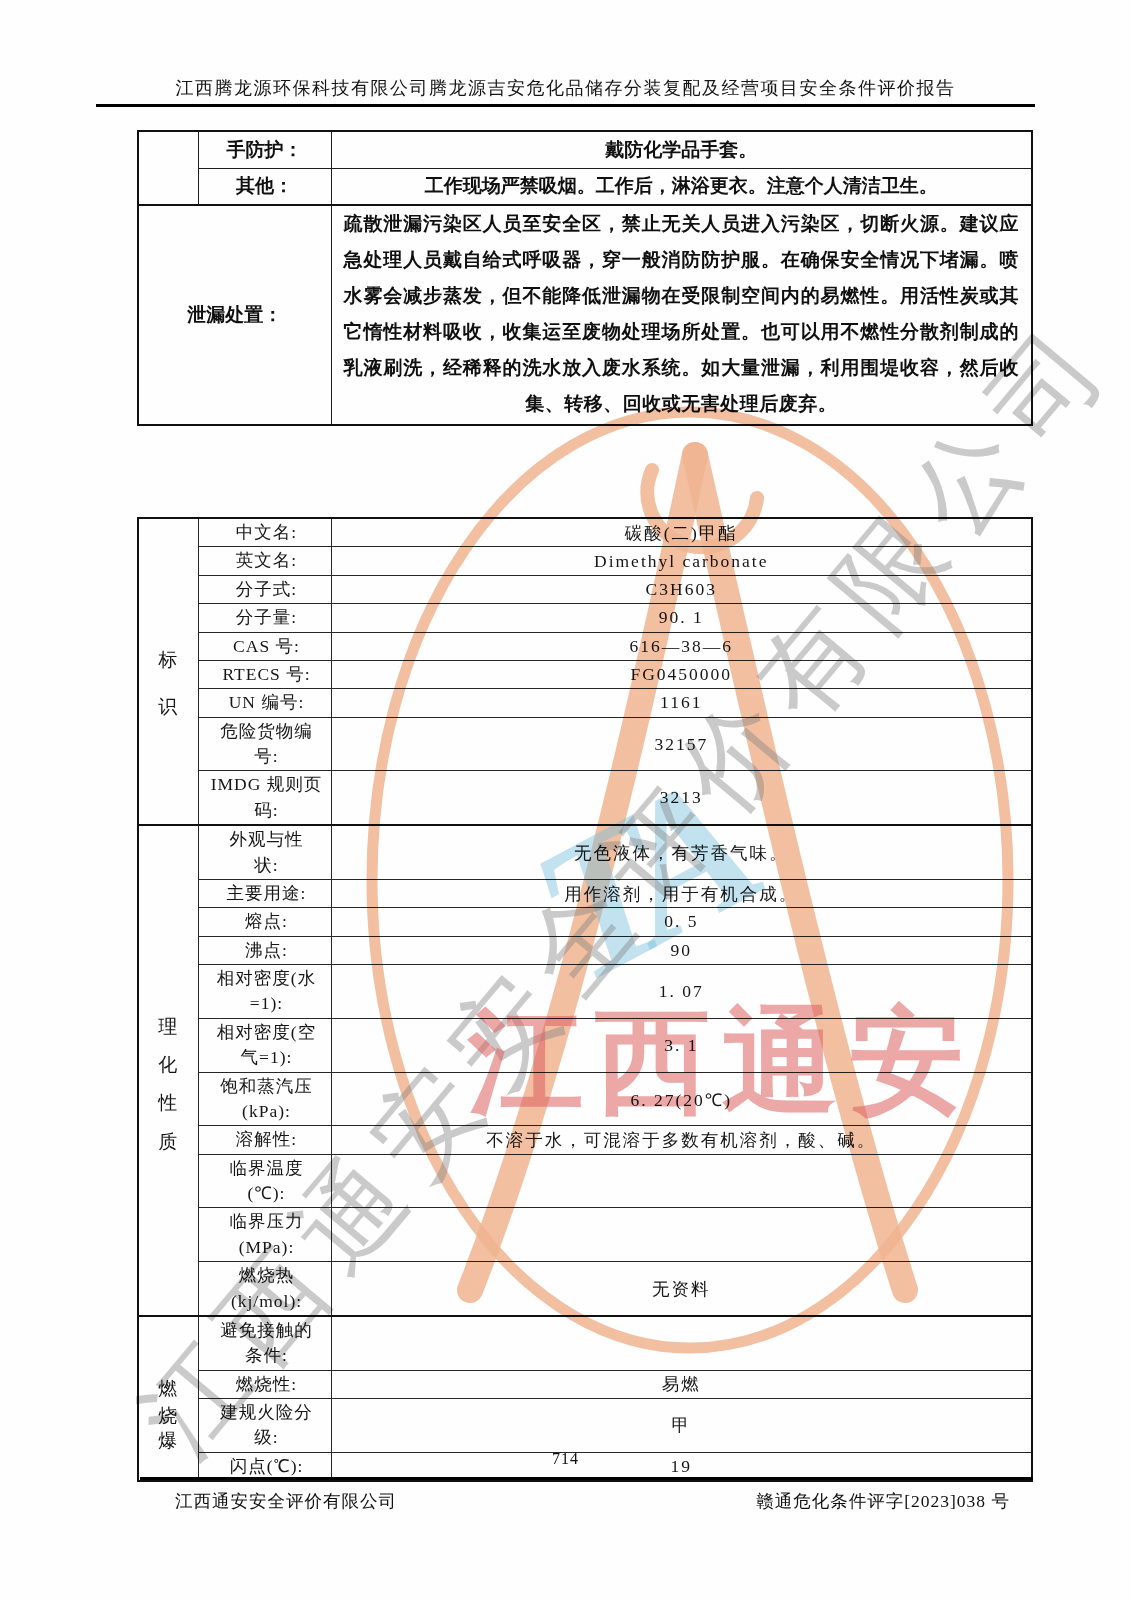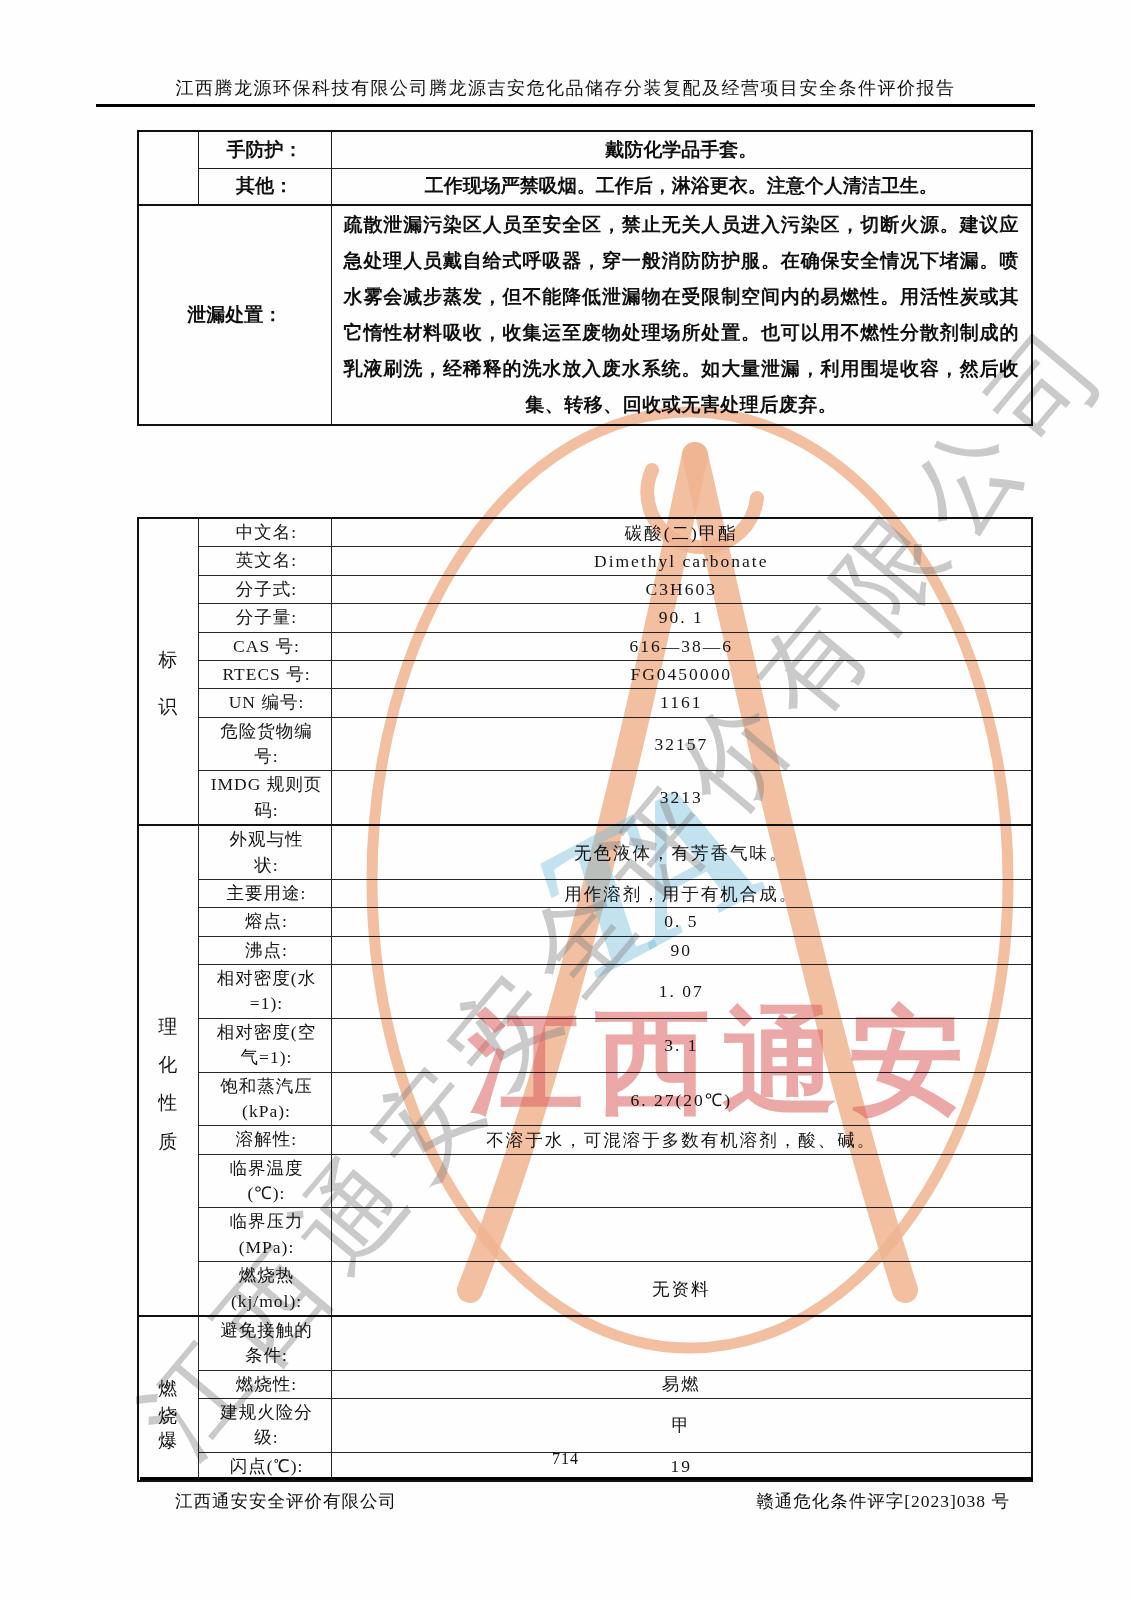--- a/index.html
+++ b/index.html
@@ -8,21 +8,21 @@
   .content{position:absolute;inset:0;z-index:1;border-radius:23px;}
 
   
   .doc-header{position:absolute;top:76px;left:96px;width:939px;text-align:center;
               font-size:18px;letter-spacing:1.5px;color:#151515;}
   .header-rule{position:absolute;top:104px;left:96px;width:939px;height:3px;background:#000;}
 
   
   table{border-collapse:collapse;table-layout:fixed;}
   .t1{position:absolute;top:130px;left:137px;width:896px;
-      font-family:Liberation Sans, sans-serif;font-size:19px;font-weight:600;}
+      font-family:Liberation Mono, monospace;font-size:19px;font-weight:600;}
   .t1 td{border:1px solid #1c1c1c;}
   .t1{border:2px solid #111;}
   .t1 tr{height:37px;}
   .t1 .lbl{text-align:center;}
   .t1 .val{text-align:center;}
   .t1 tr.grp td{border-top:2.5px solid #111;}
   .t1 .para{text-align:justify;text-align-last:center;line-height:36px;
             padding:1px 12px;letter-spacing:.5px;font-weight:600;}
 
   

